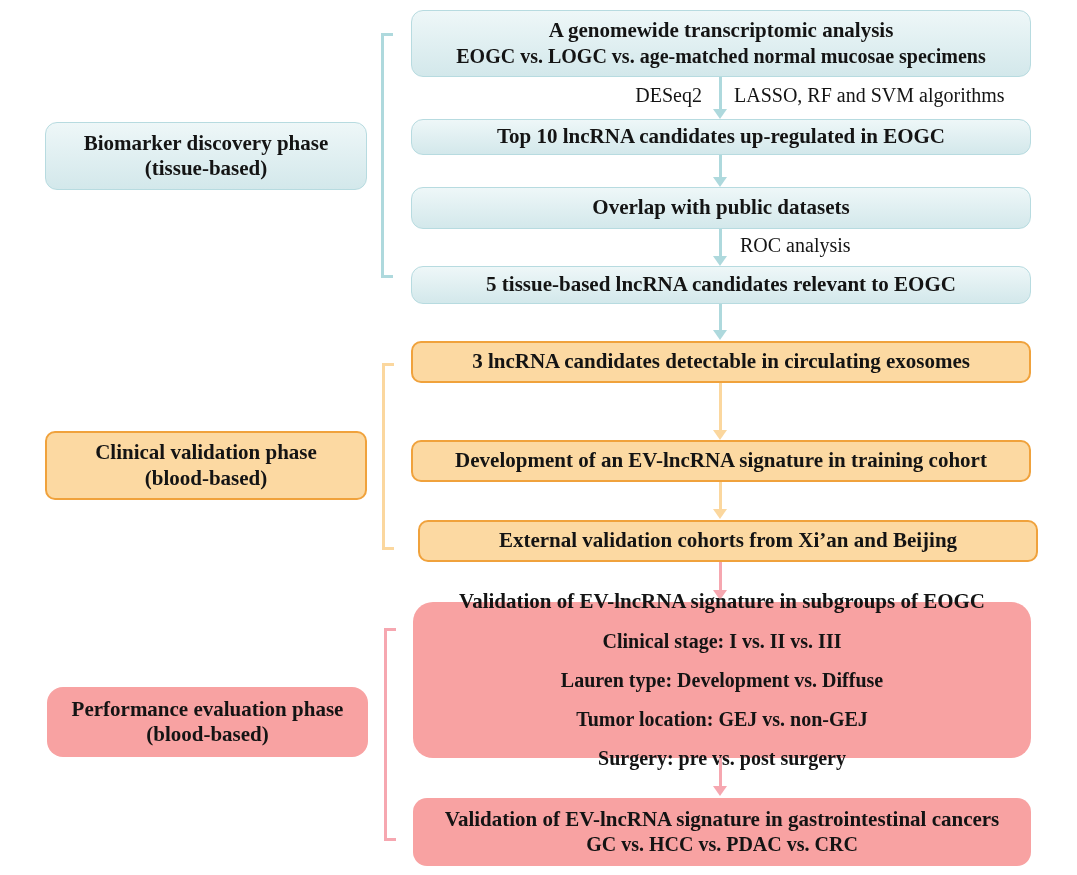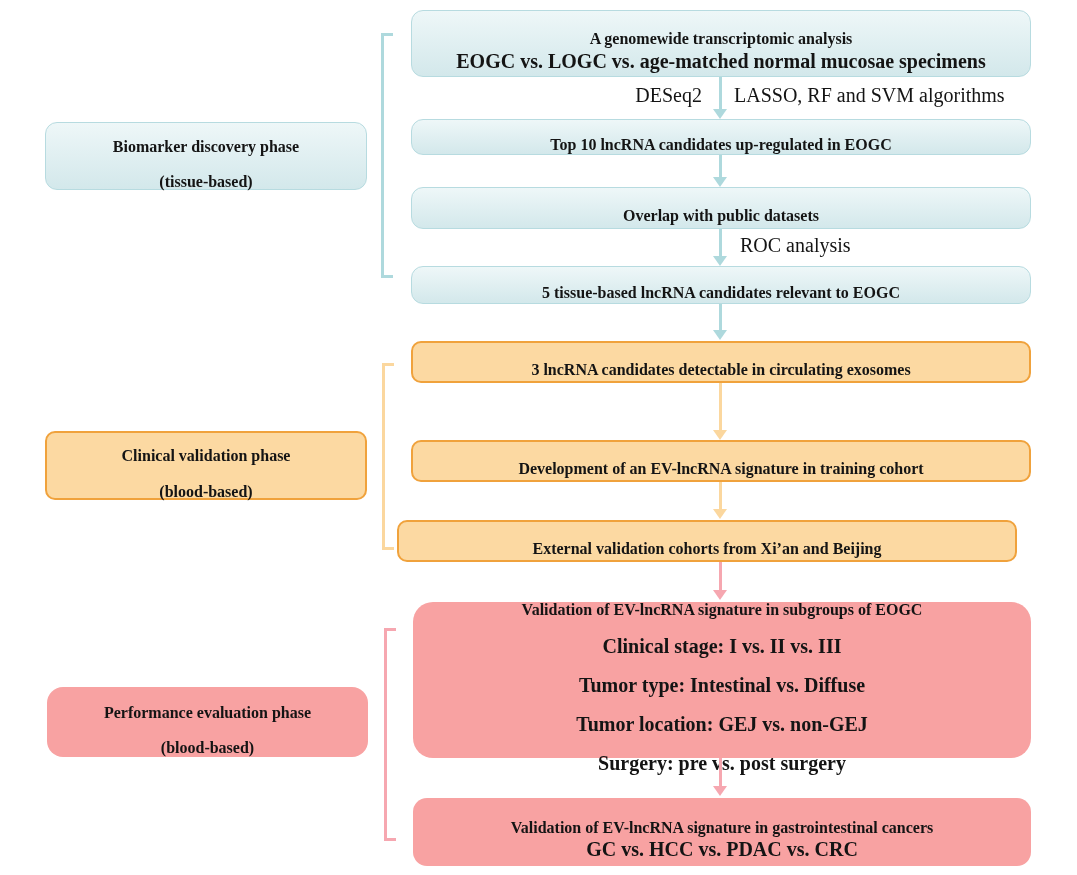--- a/index.html
+++ b/index.html
@@ -15,21 +15,21 @@
     background:linear-gradient(180deg,#eef7f8 0%,#d3e8eb 100%);
     border:1.5px solid #b7dbe0;border-radius:12px;
   }
   .box-orange{
     background:#fcd9a2;border:2px solid #f0a23c;border-radius:10px;
   }
   .box-pink{
     background:#f8a2a2;border:none;border-radius:14px;
   }
   .big-radius{border-radius:20px;}
-  .title{font-weight:700;font-size:16px;line-height:1.2;margin-top:16px;}
+  .title{font-weight:700;font-size:21px;line-height:1.2;}
   .subtitle{font-weight:700;font-size:20px;line-height:1.25;}
   .phase-label{line-height:1.3;font-size:20px;}
   .bracket{position:absolute;box-sizing:border-box;width:12px;background:transparent;}
   .bracket-teal{border-left:3px solid #aed9dd;border-top:3px solid #aed9dd;border-bottom:3px solid #aed9dd;}
   .bracket-orange{border-left:3px solid #fbd79e;border-top:3px solid #fbd79e;border-bottom:3px solid #fbd79e;}
   .bracket-pink{border-left:3px solid #f6a7b0;border-top:3px solid #f6a7b0;border-bottom:3px solid #f6a7b0;}
   .arrow{position:absolute;width:16px;display:flex;flex-direction:column;align-items:center;}
   .arrow-stem{width:3px;flex:1;}
   .arrow-head{width:0;height:0;border-left:7px solid transparent;border-right:7px solid transparent;}
   .teal .arrow-stem{background:#aed9dd;}
@@ -115,33 +115,33 @@
 
   <div class="box box-orange" style="left:411px;top:440px;width:620px;height:42px;">
     <div class="title">Development of an EV-lncRNA signature in training cohort</div>
   </div>
 
   <div class="arrow orange" style="left:712px;top:482px;height:37px;">
     <div class="arrow-stem"></div>
     <div class="arrow-head"></div>
   </div>
 
-  <div class="box box-orange" style="left:397px;top:520px;width:620px;height:42px;">
+  <div class="box box-orange" style="left:418px;top:520px;width:620px;height:42px;">
     <div class="title">External validation cohorts from Xi’an and Beijing</div>
   </div>
 
   <div class="arrow pink" style="left:712px;top:562px;height:38px;">
     <div class="arrow-stem"></div>
     <div class="arrow-head"></div>
   </div>
 
   <div class="box box-pink big-radius" style="left:413px;top:602px;width:618px;height:156px;gap:14px;">
     <div class="title">Validation of EV-lncRNA signature in subgroups of EOGC</div>
     <div class="subtitle">Clinical stage: I vs. II vs. III</div>
-    <div class="subtitle">Tumor type: Intestinal vs. Diffuse</div>
+    <div class="subtitle">Lauren type: Development vs. Diffuse</div>
     <div class="subtitle">Tumor location: GEJ vs. non-GEJ</div>
     <div class="subtitle">Surgery: pre vs. post surgery</div>
   </div>
 
   <div class="arrow pink" style="left:712px;top:758px;height:38px;">
     <div class="arrow-stem"></div>
     <div class="arrow-head"></div>
   </div>
 
   <div class="box box-pink" style="left:413px;top:798px;width:618px;height:68px;">

